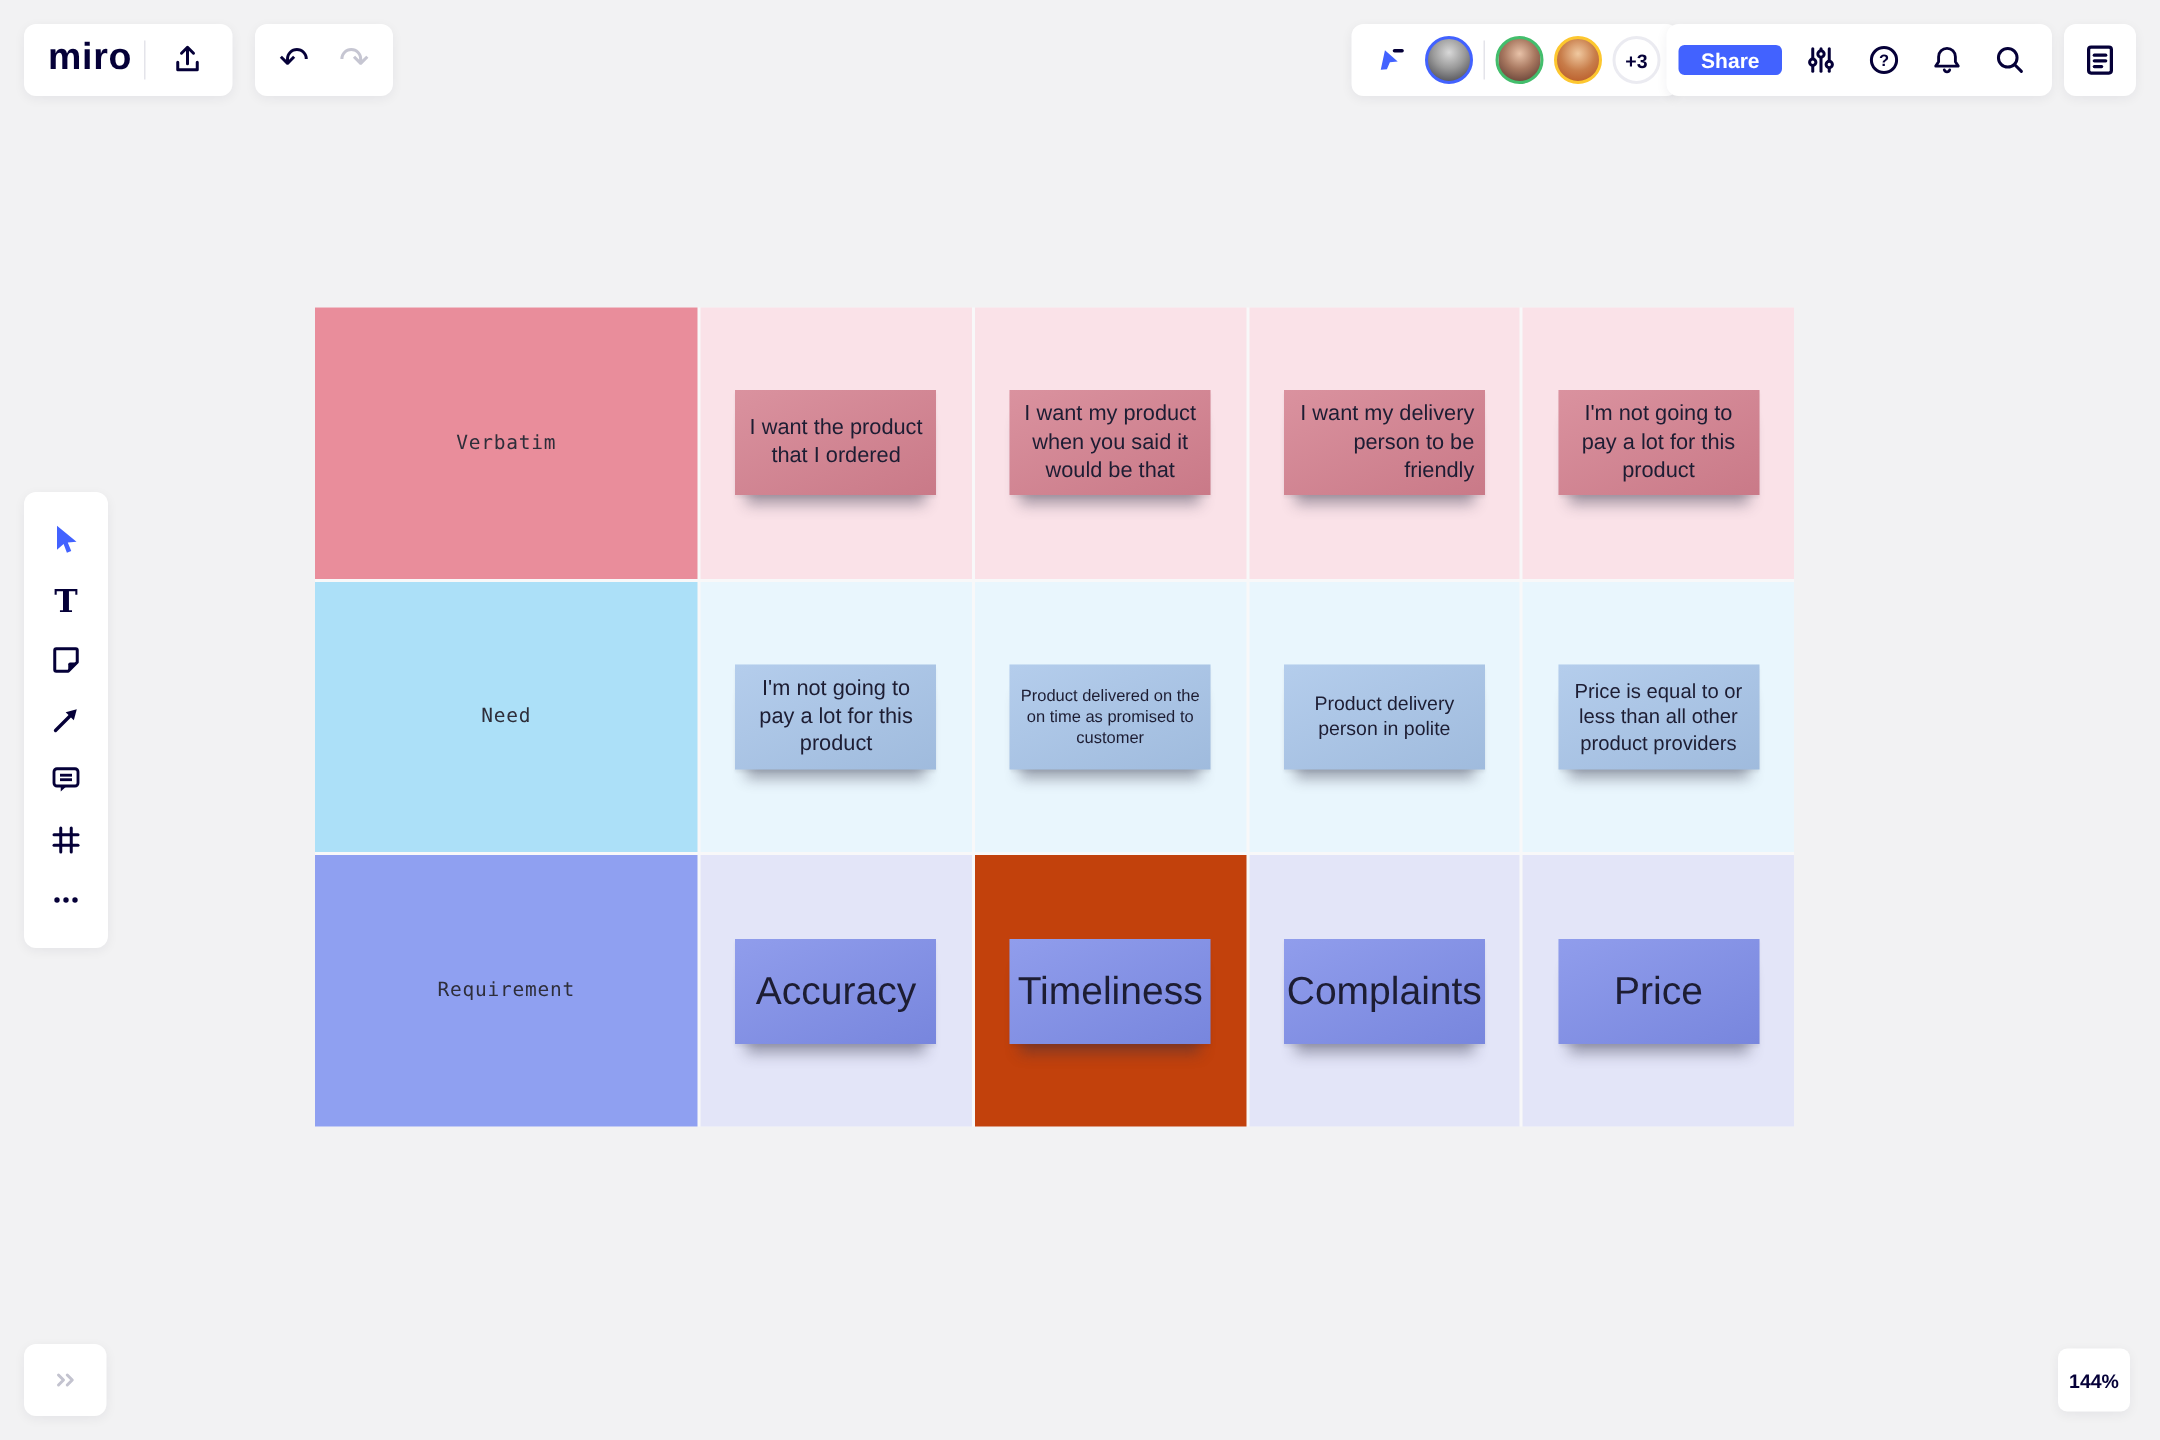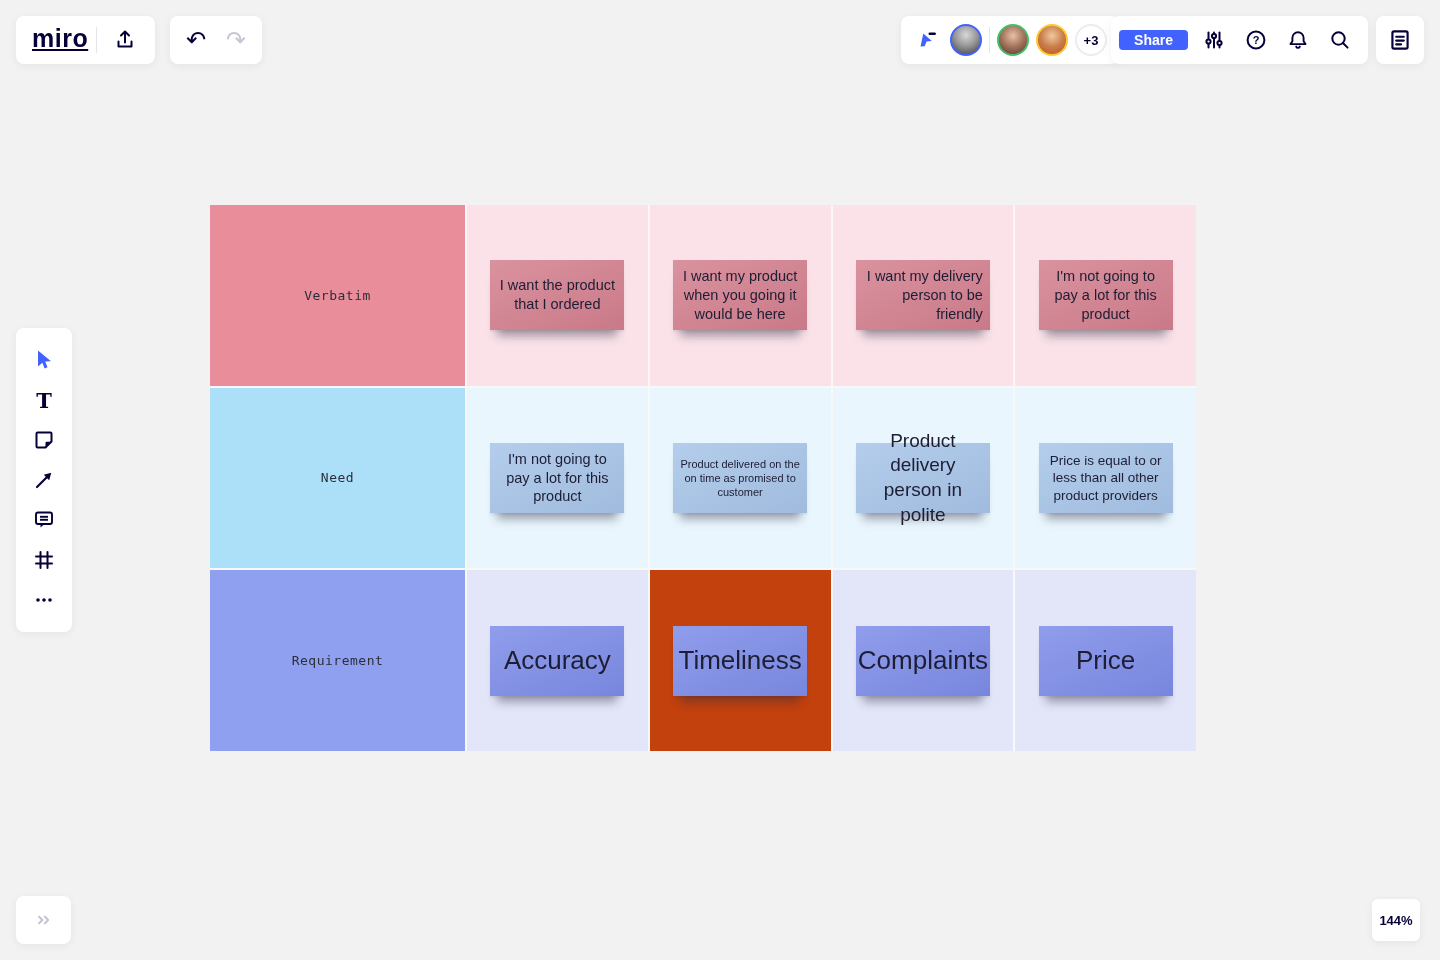--- a/index.html
+++ b/index.html
@@ -20,21 +20,21 @@
     align-items:center;
   }
   .icon-btn {
     width:40px; height:40px;
     display:flex; align-items:center; justify-content:center;
     border-radius:6px; cursor:pointer; border:none; background:transparent;
   }
   svg { display:block; }
 
   
-  #logo-group { left:16px; top:16px; height:48px; padding:0 10px 0 16px; gap:8px;text-decoration:underline; }
+  #logo-group { left:16px; top:16px; height:48px; padding:0 10px 0 16px; gap:8px; }
   .miro-logo { font-size:25px; font-weight:700; letter-spacing:0.5px; color:#050038; line-height:1; padding-bottom:4px;}
   .v-divider { width:1px; height:26px; background:#E4E4EA; }
   #history-group { left:170px; top:16px; height:48px; width:92px; padding:0 6px; justify-content:space-around; }
   .glyph-arrow { font-family:"DejaVu Sans", sans-serif; font-size:24px; line-height:1; }
   .glyph-undo { color:#050038; }
   .glyph-redo { color:#C6C6D2; }
 
   
   #presence-group { right:321px; top:16px; height:48px; padding:0 12px; gap:7px; }
   .avatar { width:32px; height:32px; border-radius:50%; border:2px solid transparent; background-clip:padding-box; cursor:pointer; }
@@ -250,21 +250,21 @@
   <div class="cell" style="background-color: rgb(233, 141, 155);">
     <span class="row-label">Verbatim</span>
   </div>
   <div class="cell" style="background-color: rgb(250, 226, 232);">
     <div class="sticky-note" style="background-color: rgb(212, 128, 143);">
       <span style="font-size: 14.5px;">I want the product that I ordered</span>
     </div>
   </div>
   <div class="cell" style="background-color: rgb(250, 226, 232);">
     <div class="sticky-note" style="background-color: rgb(212, 128, 143);">
-      <span style="font-size: 14.5px;">I want my product when you going it would be here</span>
+      <span style="font-size: 14.5px;">I want my product when you said it would be that</span>
     </div>
   </div>
   <div class="cell" style="background-color: rgb(250, 226, 232);">
     <div class="sticky-note" style="background-color: rgb(212, 128, 143); text-align: right;">
       <span style="font-size: 14.5px;">I want my delivery person to be friendly</span>
     </div>
   </div>
   <div class="cell" style="background-color: rgb(250, 226, 232);">
     <div class="sticky-note" style="background-color: rgb(212, 128, 143);">
       <span style="font-size: 14.5px;">I'm not going to pay a lot for this product</span>
@@ -279,21 +279,21 @@
       <span style="font-size: 14.5px;">I'm not going to pay a lot for this product</span>
     </div>
   </div>
   <div class="cell" style="background-color: rgb(233, 246, 253);">
     <div class="sticky-note" style="background-color: rgb(168, 197, 233);">
       <span style="font-size: 11px;">Product delivered on the on time as promised to customer</span>
     </div>
   </div>
   <div class="cell" style="background-color: rgb(233, 246, 253);">
     <div class="sticky-note" style="background-color: rgb(168, 197, 233);">
-      <span style="font-size: 19px;">Product delivery person in polite</span>
+      <span style="font-size: 13px;">Product delivery person in polite</span>
     </div>
   </div>
   <div class="cell" style="background-color: rgb(233, 246, 253);">
     <div class="sticky-note" style="background-color: rgb(168, 197, 233);">
       <span style="font-size: 13.5px;">Price is equal to or less than all other product providers</span>
     </div>
   </div>
 
   <div class="cell" style="background-color: rgb(143, 160, 241);">
     <span class="row-label">Requirement</span>

